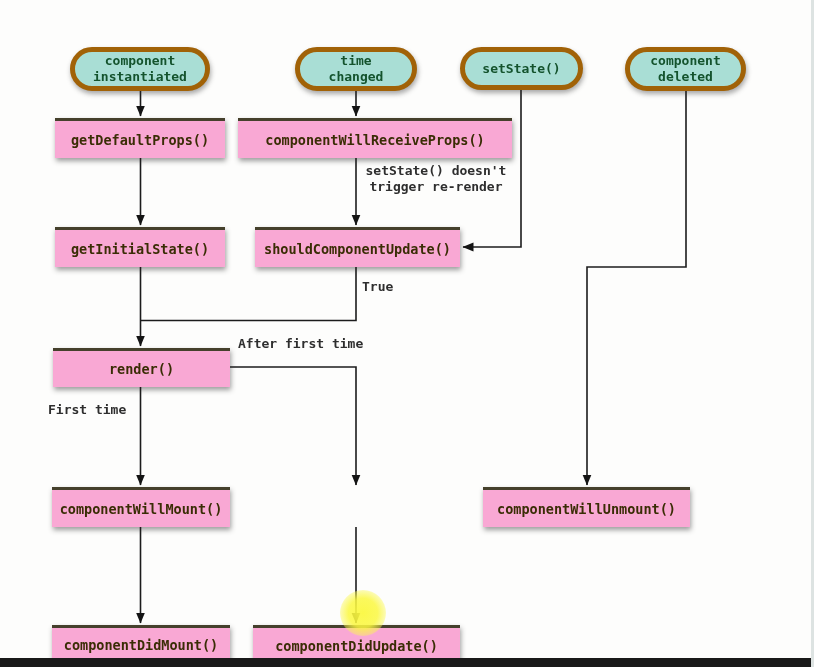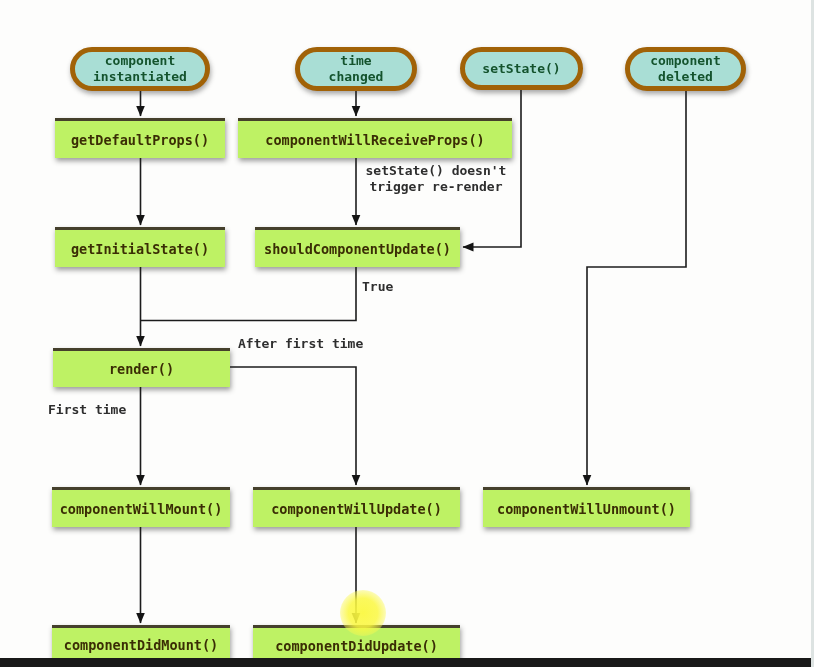--- a/index.html
+++ b/index.html
@@ -31,21 +31,21 @@
     font-weight: bold;
     font-size: 13px;
     line-height: 1.22;
     color: #14532d;
     box-sizing: border-box;
     margin-top: 38px;
   }
   .ybox {
     position: absolute;
     z-index: 2;
-    background: #bef264;
+    background: #f9a8d4;
     border-top: 3px solid #45402c;
     box-shadow: 1px 3px 5px rgba(40,40,40,0.45);
     display: flex;
     align-items: center;
     justify-content: center;
     text-align: center;
     font-weight: bold;
     font-size: 13.5px;
     color: #3a2d05;
     box-sizing: border-box;
@@ -120,21 +120,20 @@
   <div class="pill" style="left:460px; top:9px; width:123px; height:43px;">setState()</div>
   <div class="pill" style="left:625px; top:9px; width:121px; height:44px;">component
 deleted</div>
 
   <div class="ybox" style="left:55px; top:118px; width:170px; height:40px;">getDefaultProps()</div>
   <div class="ybox" style="left:238px; top:118px; width:274px; height:40px;">componentWillReceiveProps()</div>
   <div class="ybox" style="left:55px; top:227px; width:170px; height:40px;">getInitialState()</div>
   <div class="ybox" style="left:255px; top:227px; width:205px; height:40px;">shouldComponentUpdate()</div>
   <div class="ybox" style="left:53px; top:348px; width:177px; height:39px;">render()</div>
   <div class="ybox" style="left:52px; top:487px; width:178px; height:40px;">componentWillMount()</div>
-  <div class="ybox" style="left:253px; top:487px; width:207px; height:40px;">componentWillUpdate()</div>
   <div class="ybox" style="left:483px; top:487px; width:207px; height:40px;">componentWillUnmount()</div>
   <div class="ybox" style="left:52px; top:625px; width:178px; height:37px;">componentDidMount()</div>
   <div class="ybox" style="left:253px; top:625px; width:207px; height:38px;">componentDidUpdate()</div>
 
   <div class="note" style="left:360px; top:163px; width:152px; text-align:center;">setState() doesn't
 trigger re-render</div>
   <div class="note" style="left:362px; top:279px;">True</div>
   <div class="note" style="left:238px; top:336px;">After first time</div>
   <div class="note" style="left:48px; top:402px;">First time</div>
 

